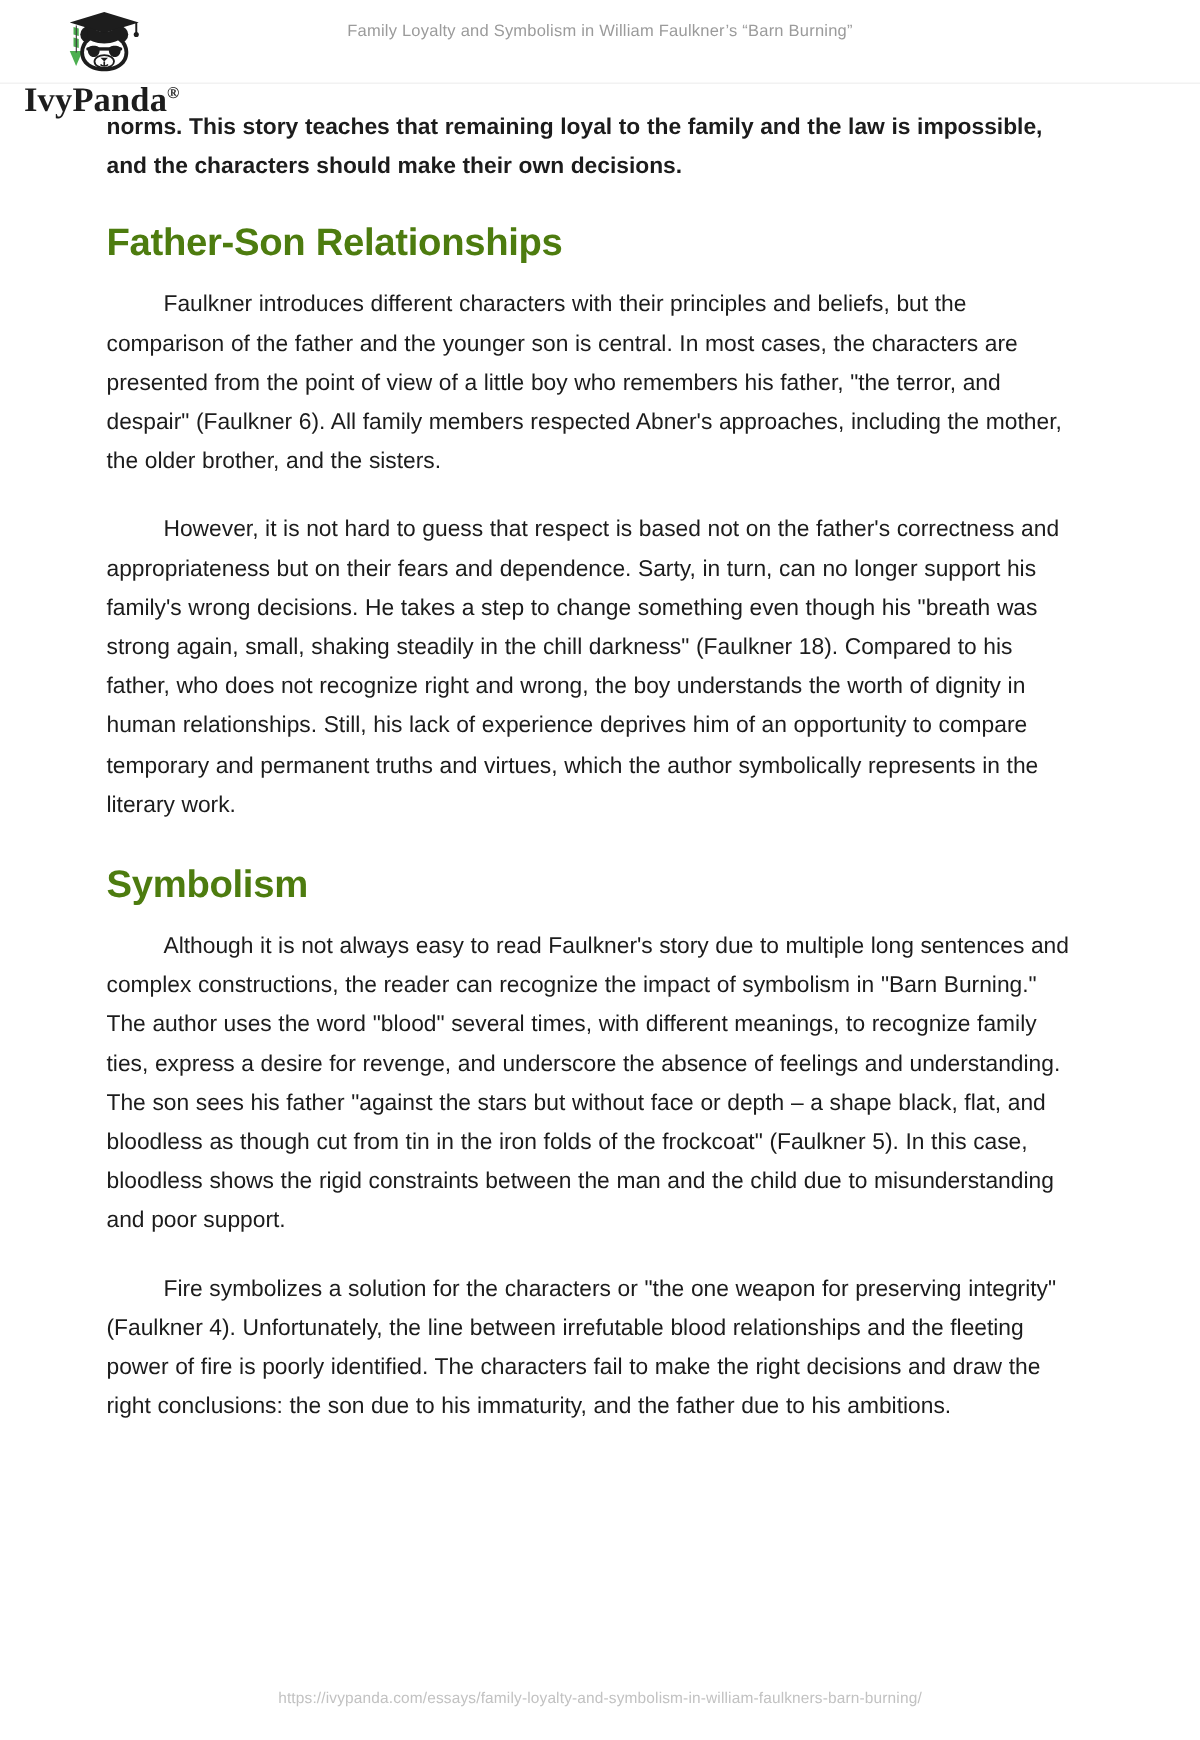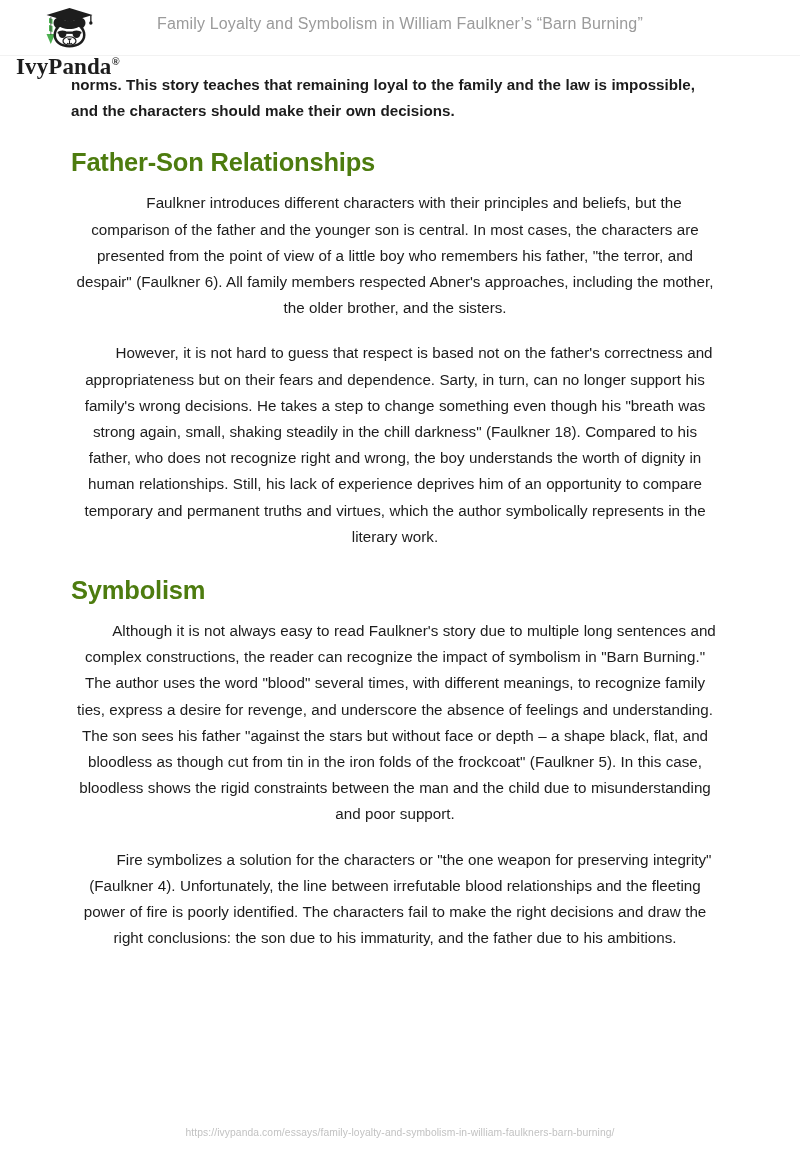--- a/index.html
+++ b/index.html
@@ -55,21 +55,21 @@
     vertical-align: super;
     line-height: 1;
     color: #1d1d1d;
   }
   .header-title {
     position: absolute;
     left: 0;
     right: 0;
     top: 15px;
     text-align: center;
-    font-size: 16px;
+    font-size: 11px;
     color: #9b9b9b;
     font-family: "Liberation Sans", sans-serif;
     letter-spacing: 0.15px;
     white-space: nowrap;
   }
   .header-rule {
     position: absolute;
     left: 0;
     top: 55px;
     width: 800px;
@@ -87,21 +87,20 @@
   .doc p {
     margin: 0 0 19px 0;
     font-size: 15.2px;
     line-height: 26.2px;
     color: #1c1c1c;
     text-align: left;
     word-spacing: 0.2px;
   }
   .doc p.indent {
     text-indent: 38px;
-    text-align: center;
   }
   .doc p.first {
     text-indent: 0;
     margin-top: 16px;
     font-weight: bold;
   }
   .doc h2 {
     margin: 19px 0 12px 0;
     font-size: 25.5px;
     line-height: 32px;

